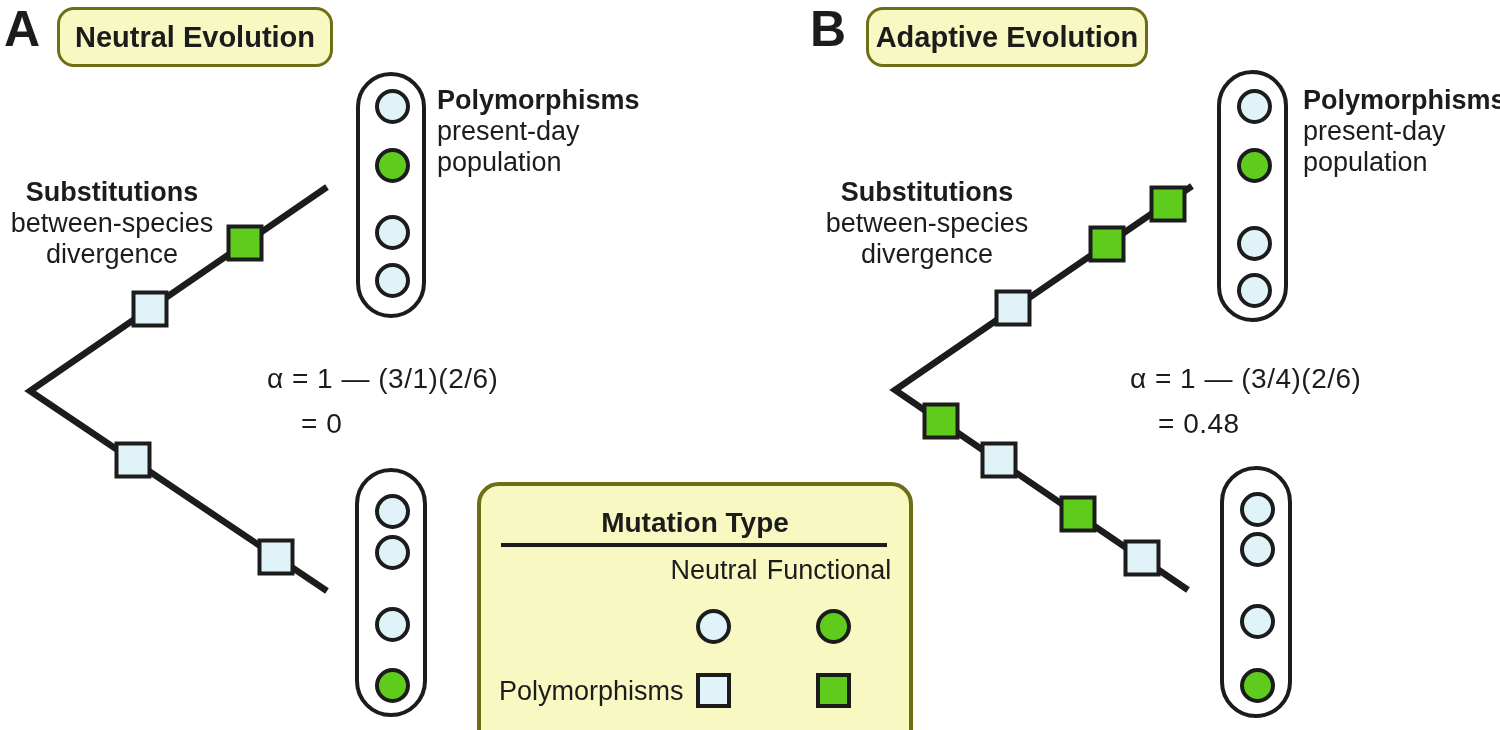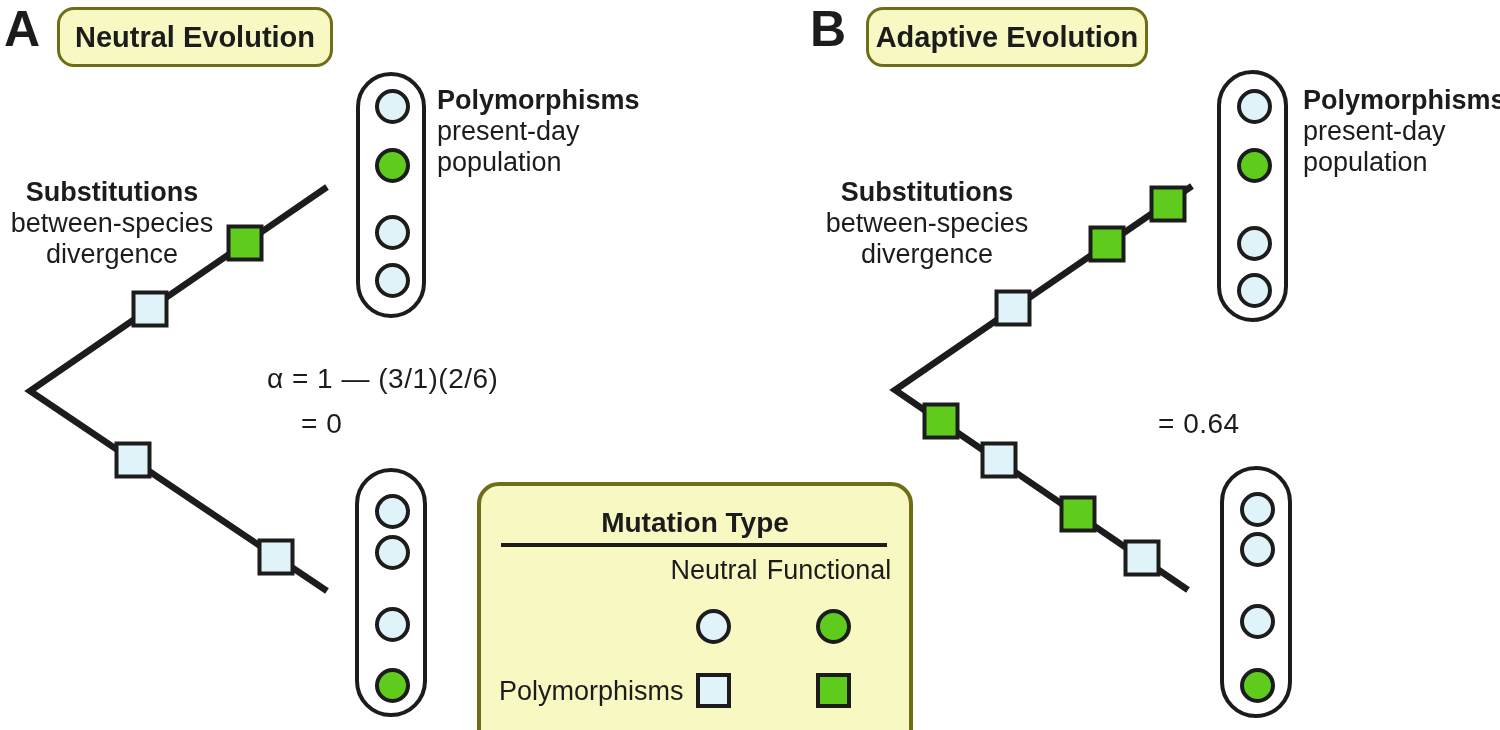--- a/index.html
+++ b/index.html
@@ -110,21 +110,22 @@
     <div class="allele" style="left: 16px; top: 152px; background-color: rgb(223, 243, 248);"></div>
     <div class="allele" style="left: 16px; top: 199px; background-color: rgb(223, 243, 248);"></div>
   </div>
 
   <div class="abs poly-block" style="left:1303px;top:85px;">
     <div class="head">Polymorphisms</div>
     <div>present-day</div>
     <div>population</div>
   </div>
 
-  <div class="abs formula" style="left:1158px;top:408px;">= 0.64</div>
+  <div class="abs formula" style="left:1130px;top:363px;">α = 1 — (3/4)(2/6)</div>
+  <div class="abs formula" style="left:1158px;top:408px;">= 0.48</div>
 
   <div class="abs capsule" style="left:1220px;top:466px;width:72px;height:252px;">
     <div class="allele" style="left: 16px; top: 22px; background-color: rgb(223, 243, 248);"></div>
     <div class="allele" style="left: 16px; top: 62px; background-color: rgb(223, 243, 248);"></div>
     <div class="allele" style="left: 16px; top: 134px; background-color: rgb(223, 243, 248);"></div>
     <div class="allele" style="left: 16px; top: 198px; background-color: rgb(94, 203, 29);"></div>
   </div>
 
   <div class="abs legend-box" style="left: 477px; top: 482px; width: 436px; height: 301px; background-color: rgb(247, 248, 194); border-color: rgb(111, 110, 22);">
     <div class="abs legend-title" style="left:0;top:21px;">Mutation Type</div>

